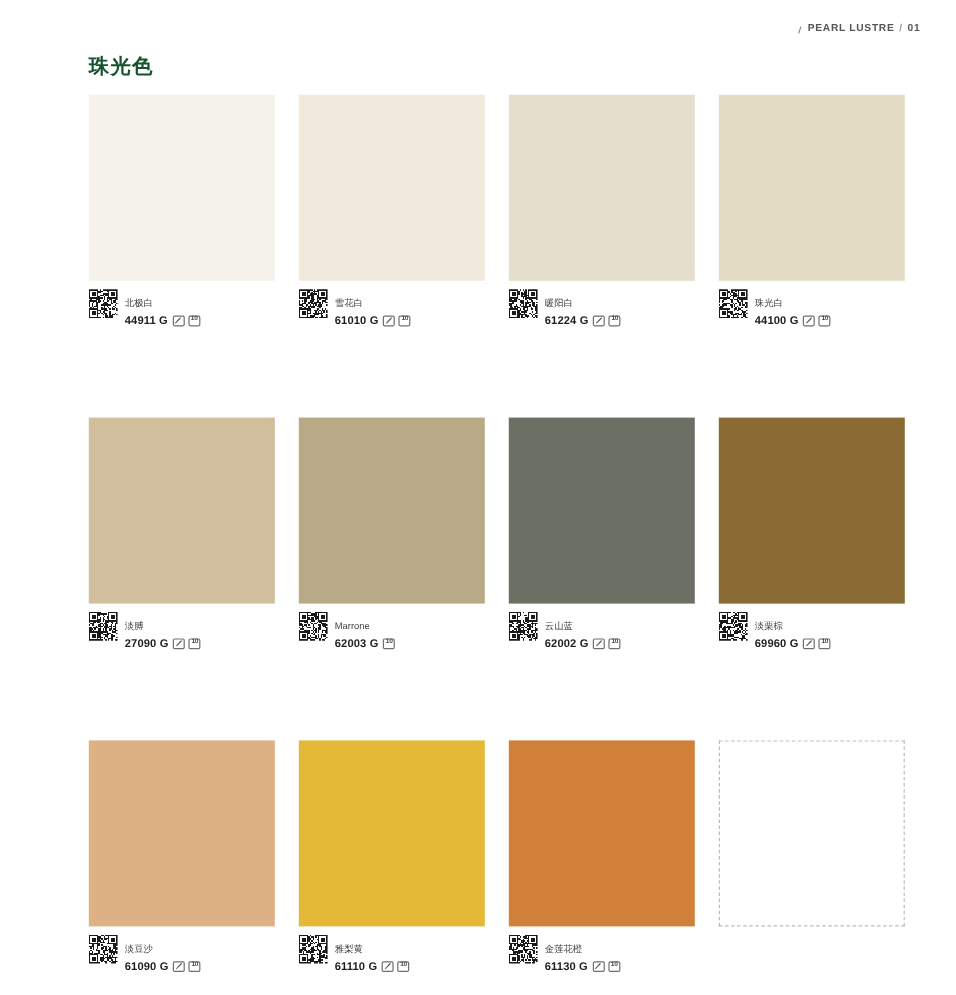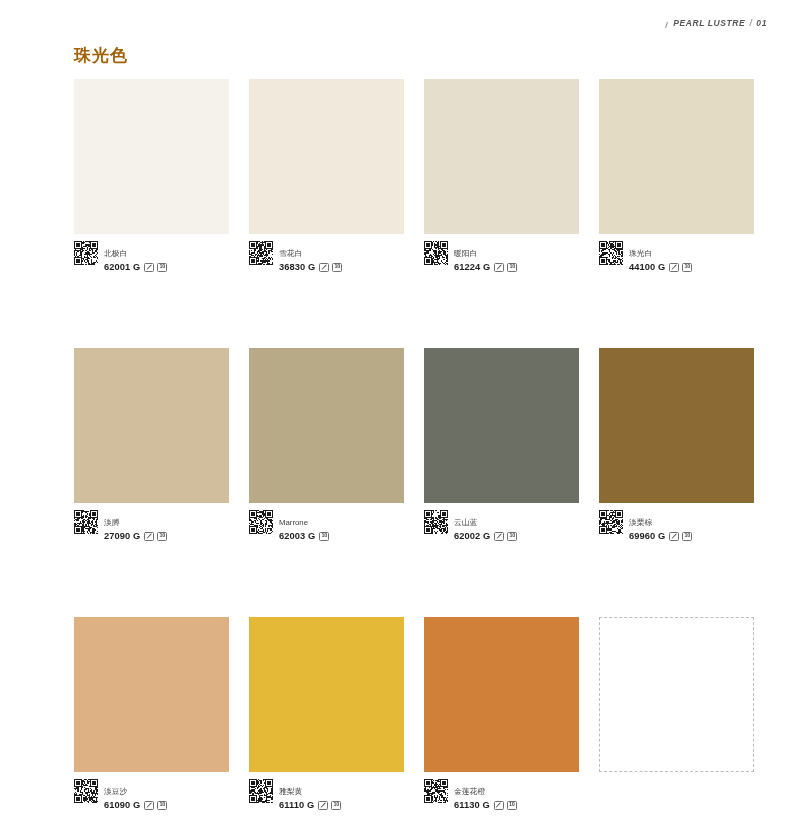--- a/index.html
+++ b/index.html
@@ -19,41 +19,40 @@
     position: absolute;
     top: 18px;
     right: 30px;
     display: flex;
     align-items: flex-end;
     gap: 4px;
     font-size: 8.5px;
     font-weight: bold;
     letter-spacing: 0.6px;
     color: #555;
-    font-style: italic;
   }
   .header-tick {
     display: inline-block;
     width: 1px;
     height: 6px;
     background: #888;
     transform: rotate(18deg);
     margin-right: 2px;
   }
   .header-sep { color: #9a9a9a; font-weight: bold; }
   .header-num { color: #555; font-weight: bold; }
 
   
   .section-title {
     position: absolute;
     top: 44px;
     left: 74px;
     font-size: 17px;
     font-weight: bold;
-    color: #a16207;
+    color: #14532d;
     letter-spacing: 1px;
   }
 
   
   .grid {
     position: absolute;
     top: 79px;
     left: 74px;
     width: 686px;
     display: grid;
@@ -302,21 +301,21 @@
               <rect x="14" y="0" width="7" height="7"></rect>
               <rect x="15" y="1" width="5" height="5" fill="#fff"></rect>
               <rect x="16" y="2" width="3" height="3"></rect>
               <rect x="0" y="14" width="7" height="7"></rect>
               <rect x="1" y="15" width="5" height="5" fill="#fff"></rect>
               <rect x="2" y="16" width="3" height="3"></rect>
             </g>
           </svg>
         </span>
         <span class="label-text"><span class="color-name">北极白</span><span class="code-line">
-            <span class="color-code">62001 G</span>
+            <span class="color-code">44911 G</span>
             <span class="badges">
               <span class="badge">
                 <svg width="7" height="6" viewBox="0 0 7 6" xmlns="http://www.w3.org/2000/svg">
                   <path d="M0.6 5.2 L4.4 1.0 L5.8 0.4 L5.2 1.8 L1.4 5.6 Z" fill="#5a5a5a"></path>
                 </svg>
               </span>
               <span class="badge">
                 <span class="badge-num">10</span>
               </span>
             </span>
@@ -500,21 +499,21 @@
               <rect x="14" y="0" width="7" height="7"></rect>
               <rect x="15" y="1" width="5" height="5" fill="#fff"></rect>
               <rect x="16" y="2" width="3" height="3"></rect>
               <rect x="0" y="14" width="7" height="7"></rect>
               <rect x="1" y="15" width="5" height="5" fill="#fff"></rect>
               <rect x="2" y="16" width="3" height="3"></rect>
             </g>
           </svg>
         </span>
         <span class="label-text"><span class="color-name">雪花白</span><span class="code-line">
-            <span class="color-code">36830 G</span>
+            <span class="color-code">61010 G</span>
             <span class="badges">
               <span class="badge">
                 <svg width="7" height="6" viewBox="0 0 7 6" xmlns="http://www.w3.org/2000/svg">
                   <path d="M0.6 5.2 L4.4 1.0 L5.8 0.4 L5.2 1.8 L1.4 5.6 Z" fill="#5a5a5a"></path>
                 </svg>
               </span>
               <span class="badge">
                 <span class="badge-num">10</span>
               </span>
             </span>

